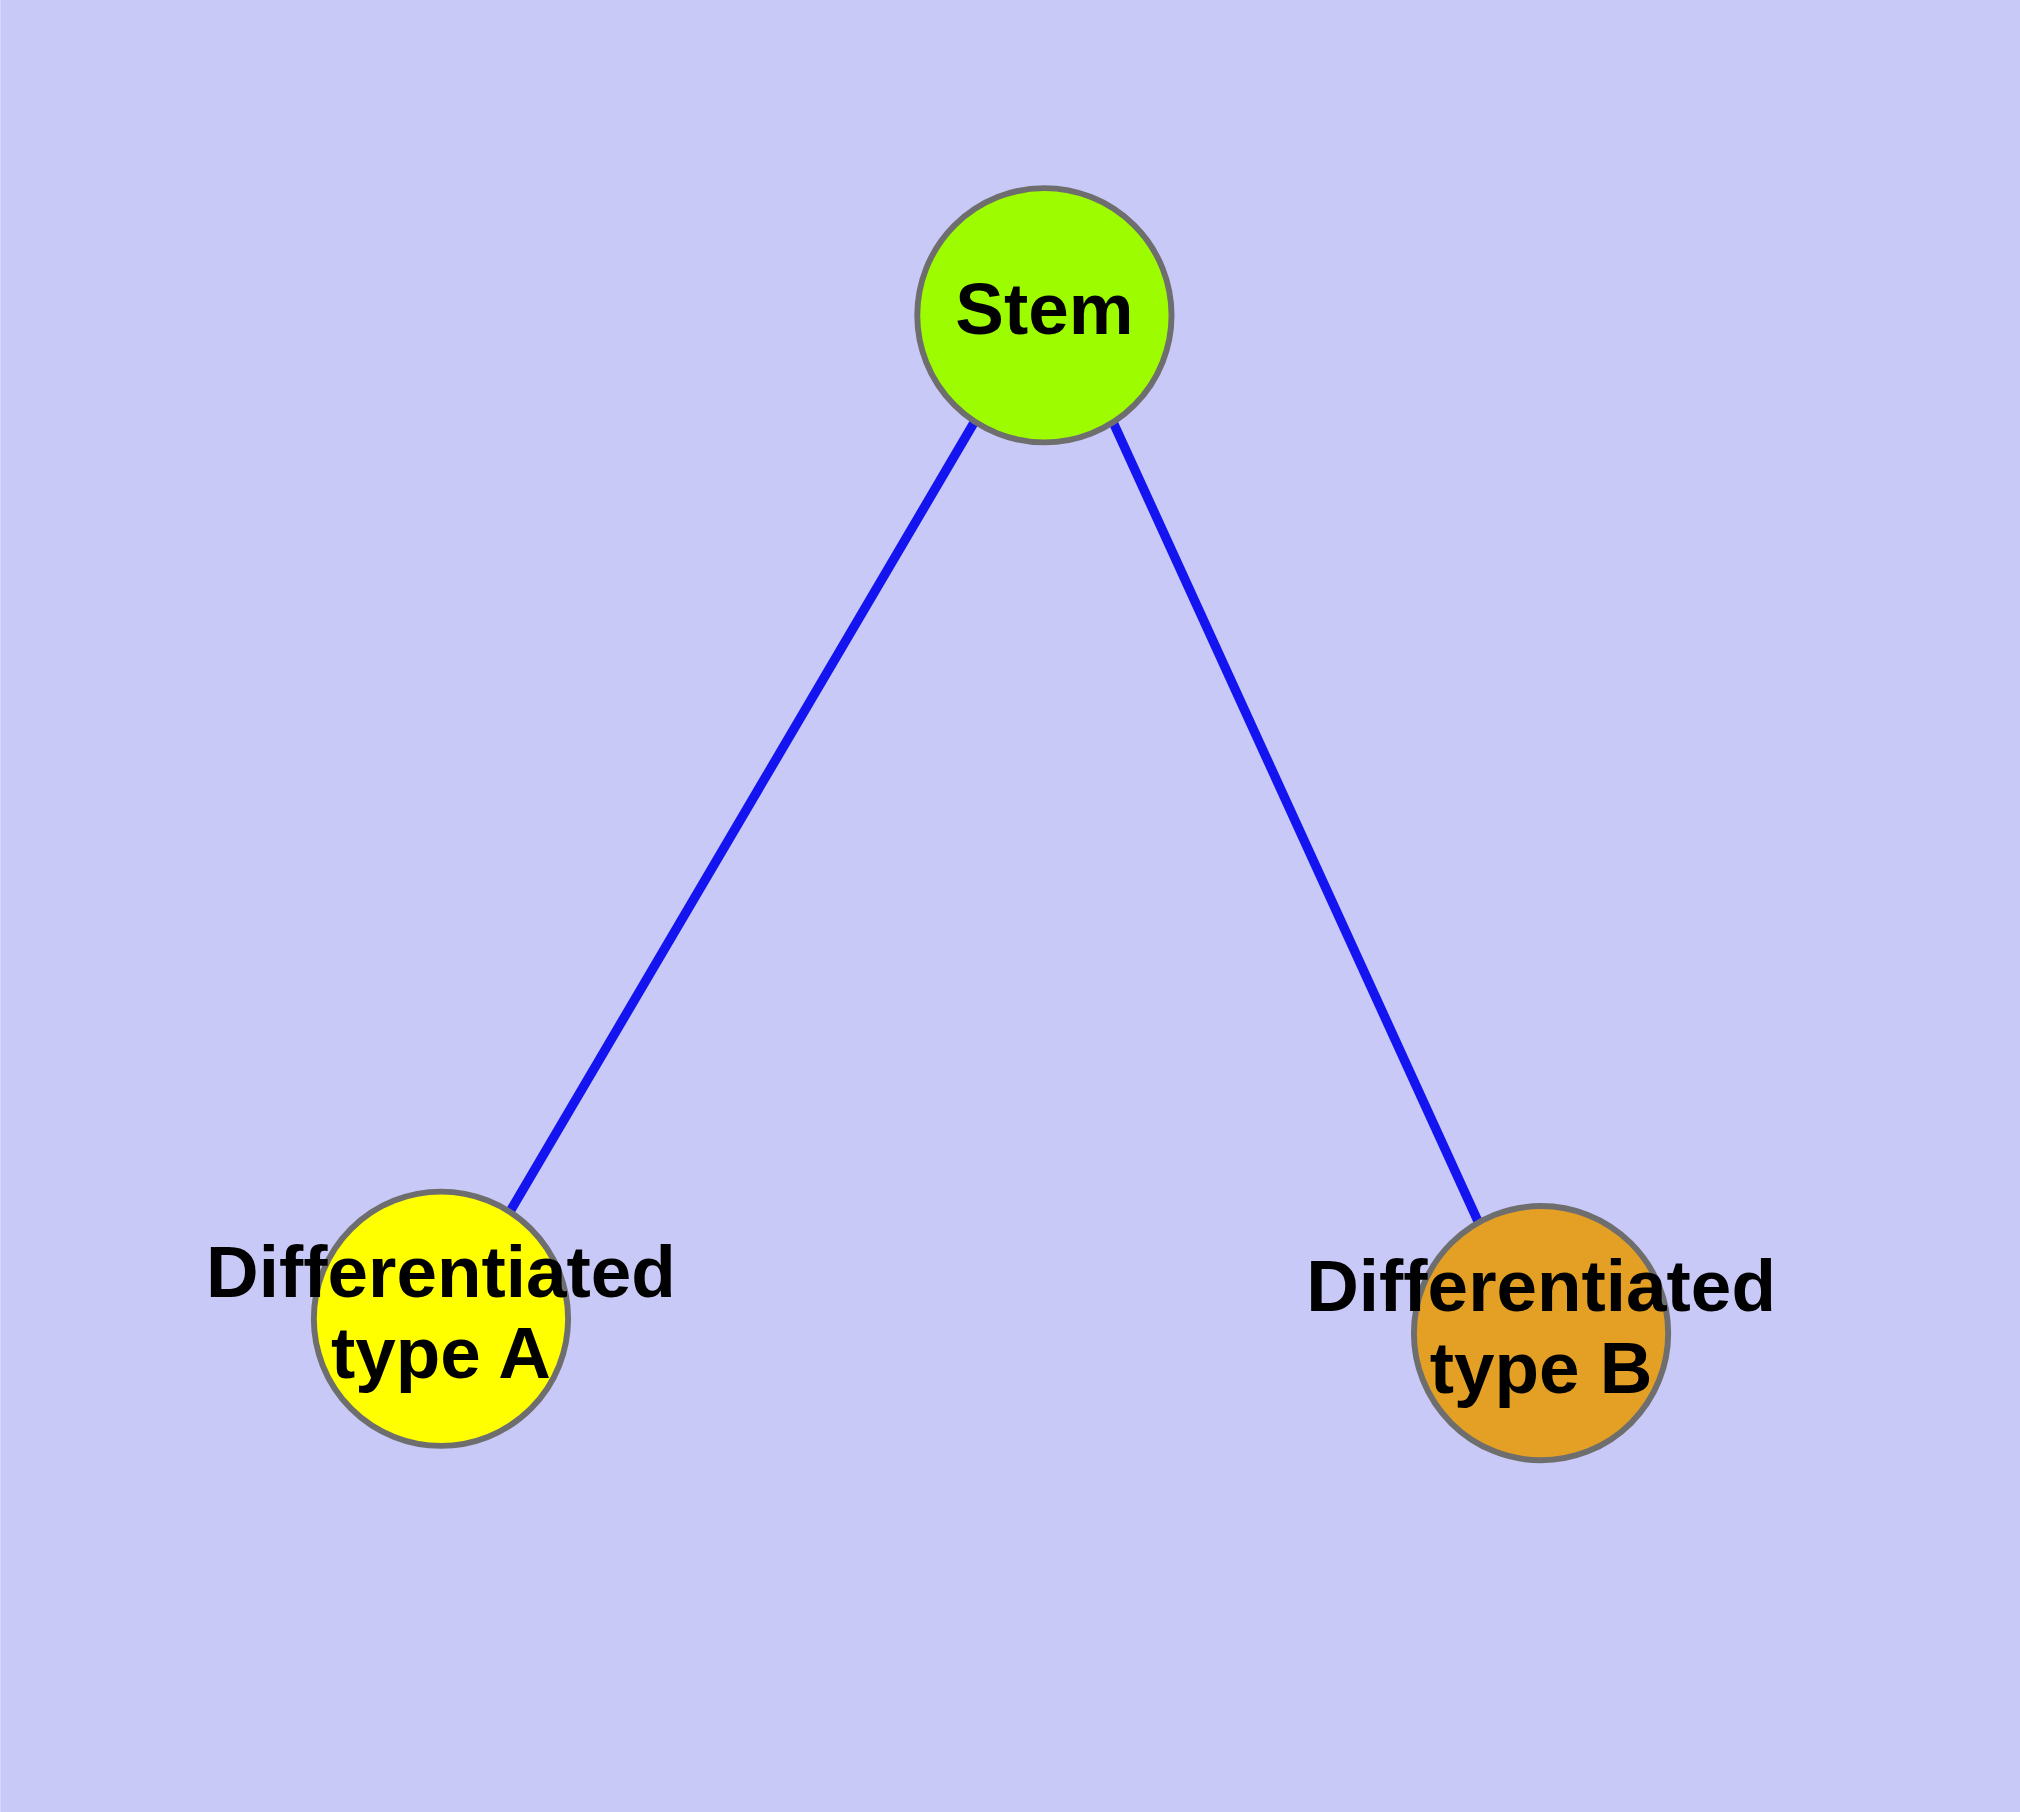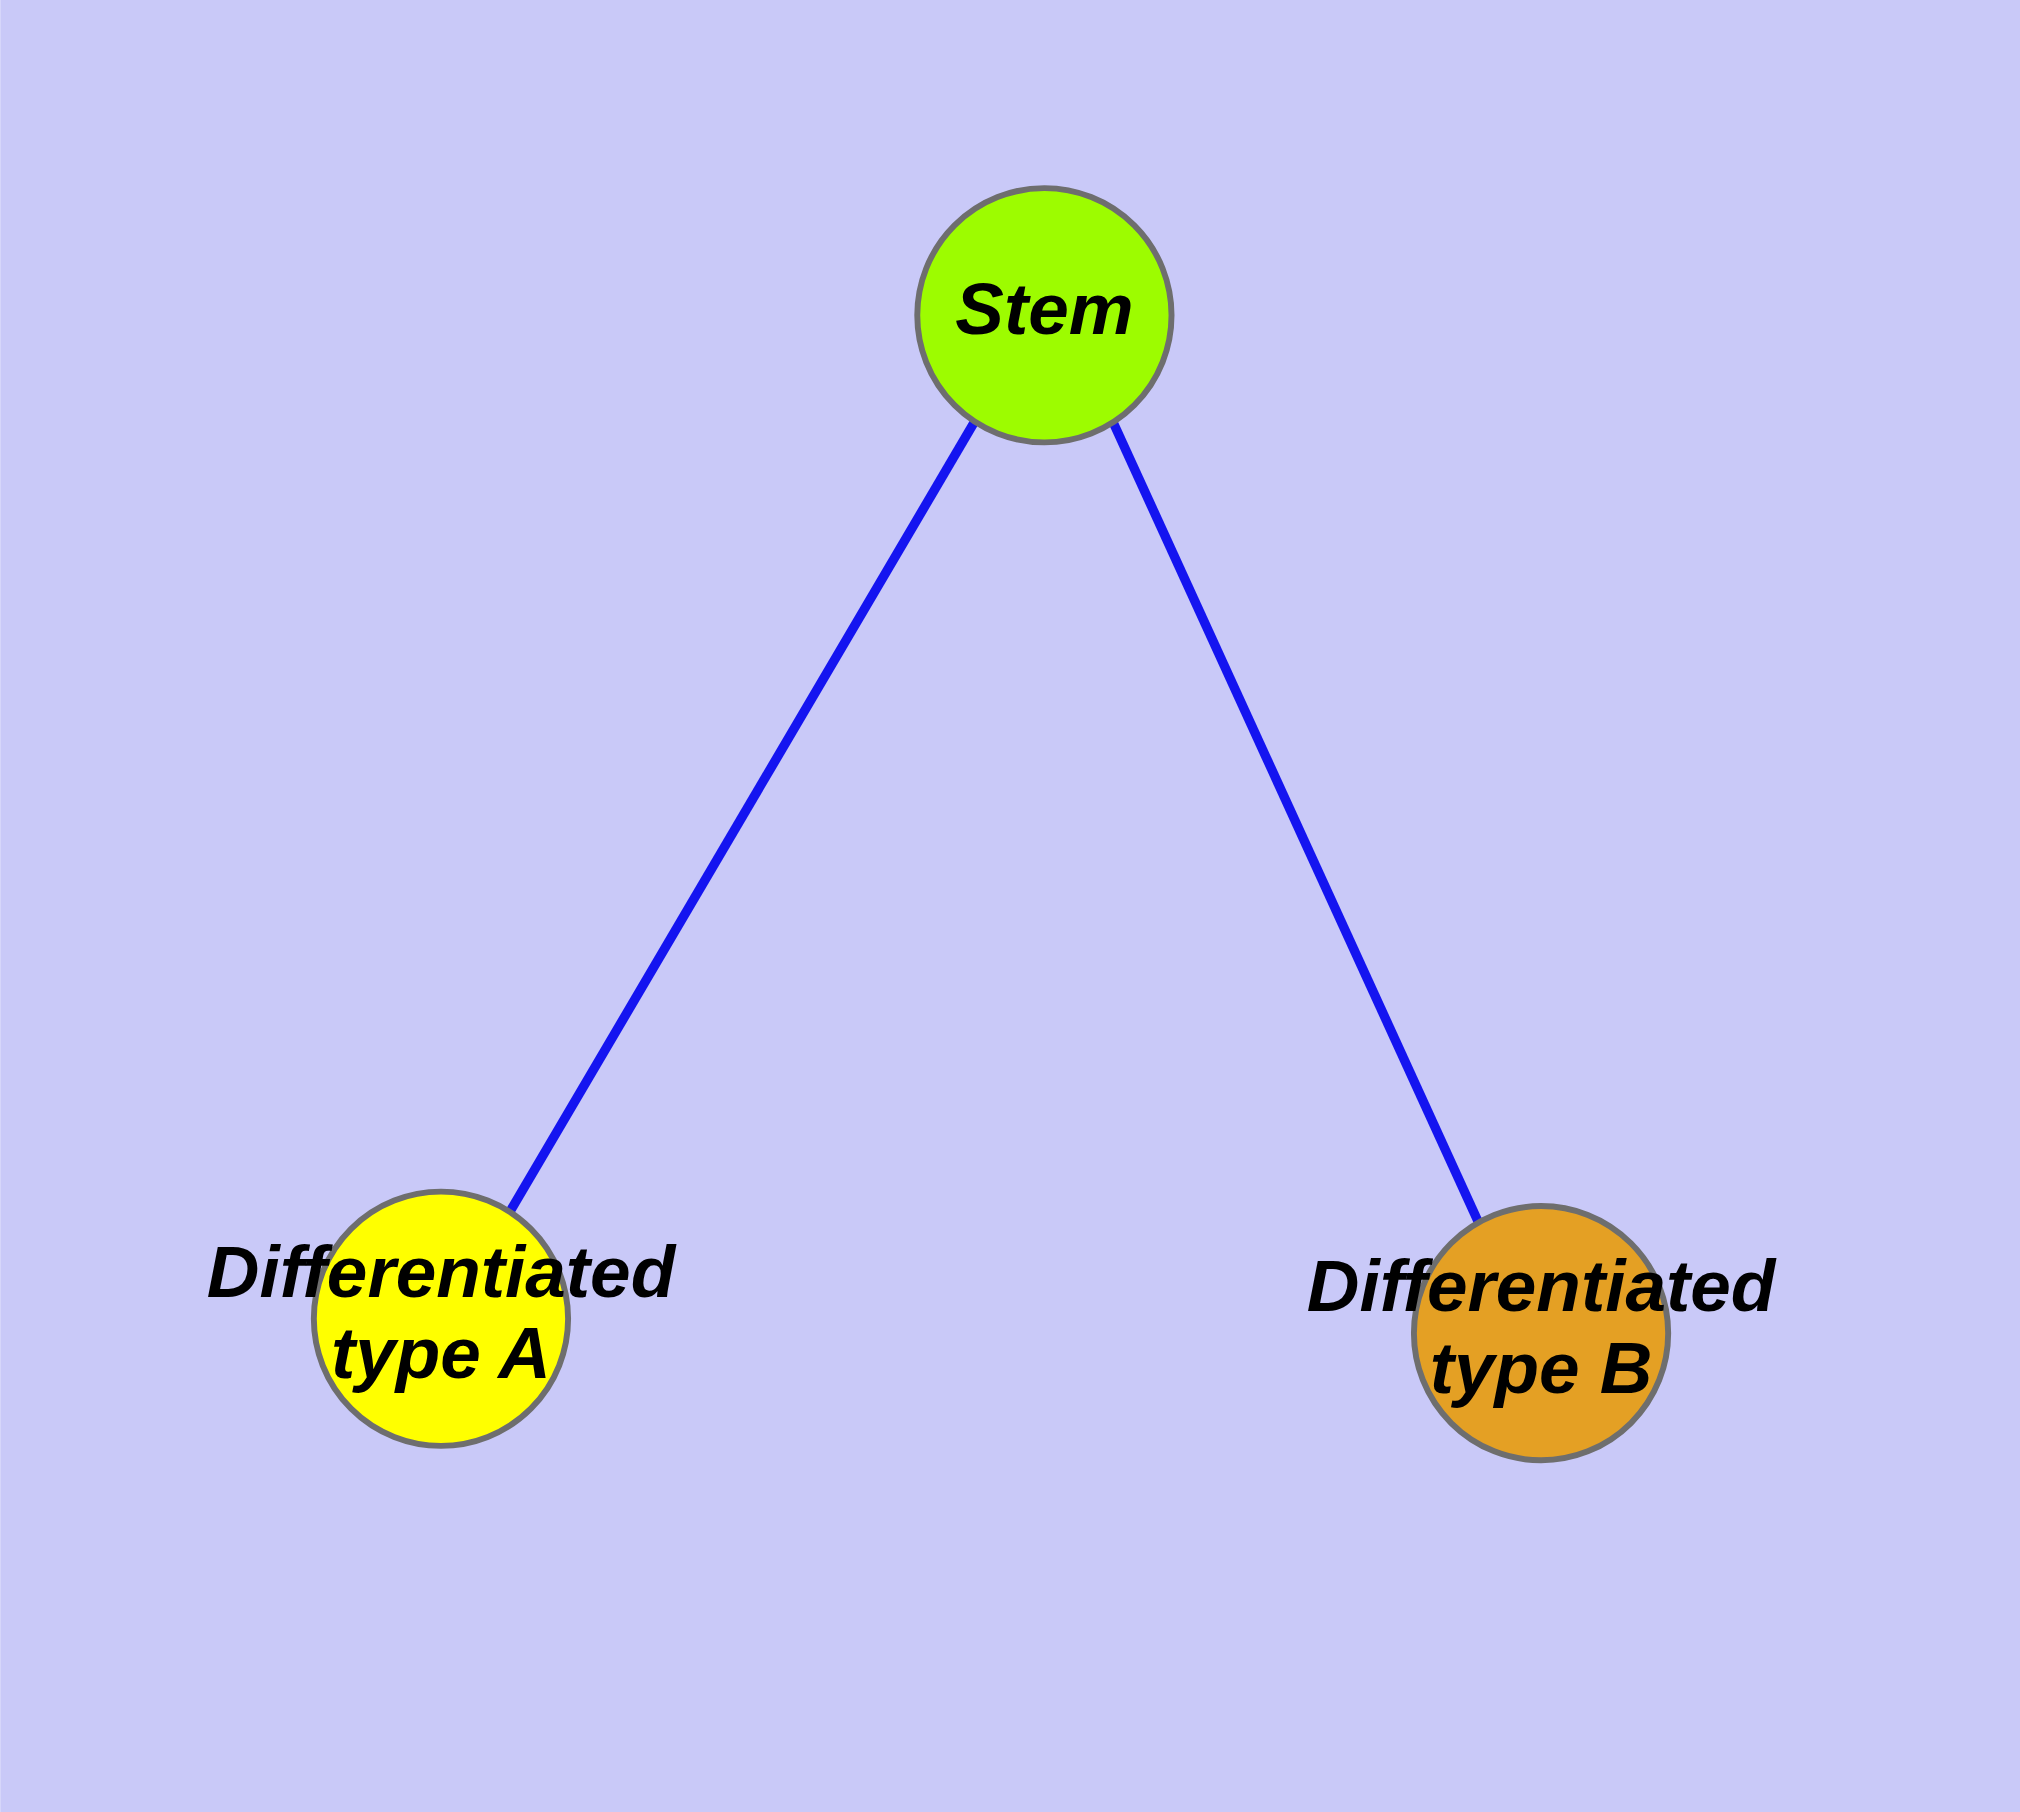--- a/index.html
+++ b/index.html
@@ -24,21 +24,21 @@
     font-family: "Liberation Sans", sans-serif;
     font-weight: bold;
     fill: #000000;
     text-anchor: middle;
     dominant-baseline: middle;
   }
 </style>
 </head>
 <body>
 
-<div id="canvas-wrap" style="width: 2021px; height: 1812px; font-style: italic;">
+<div id="canvas-wrap" style="width: 2021px; height: 1812px;">
   <svg id="graph-svg" viewBox="0 0 2384 2138" xmlns="http://www.w3.org/2000/svg" style="width: 2021px; height: 1812px;">
 
     <rect id="bg-rect" x="0" y="0" width="2384" height="2138" fill="#c9c9f8"></rect>
 
     <g id="edges-group">
         <line x1="1150" y1="497" x2="600" y2="1432" stroke="#1414f0" stroke-width="11" stroke-linecap="butt"></line>
         <line x1="1313" y1="498" x2="1745" y2="1444" stroke="#1414f0" stroke-width="11" stroke-linecap="butt"></line>
       </g>
     <g id="nodes-group">
         <g>

